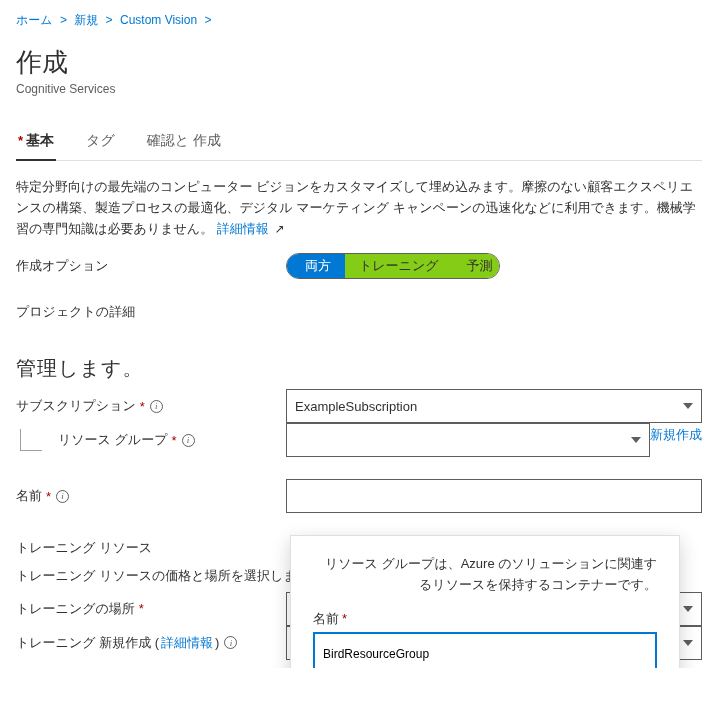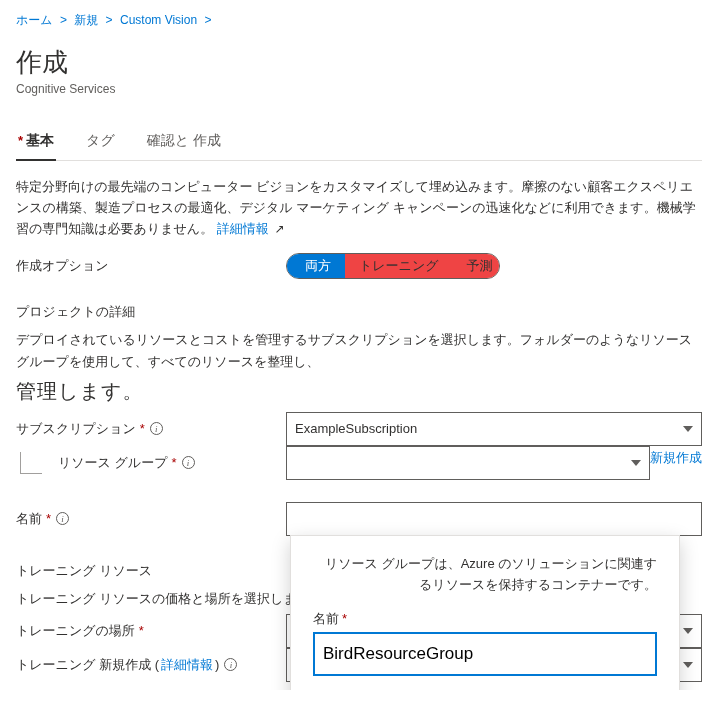--- a/index.html
+++ b/index.html
@@ -55,21 +55,21 @@
       display: inline-flex; width: 13px; height: 13px;
       border: 1px solid #605e5c; border-radius: 50%;
       font-size: 9px; color: #605e5c;
       align-items: center; justify-content: center;
       margin-left: 3px; cursor: default;
       font-style: italic; font-family: Georgia, serif;
     }
     .seg { display: flex; border: 1px solid #605e5c; border-radius: 14px; overflow: hidden; width: 214px; }
     .seg-btn {
       flex: 0 0 auto; padding: 3px 14px; font-size: 13px;
-      background: #ef4444; color: #323130; cursor: pointer;
+      background: #84cc16; color: #323130; cursor: pointer;
       text-align: center;
       border: none;
     }
     .seg-btn:first-child { padding-left: 18px; }
     .seg-btn.active { background: #0078d4; color: #fff; }
     .section-heading { font-size: 13px; color: #323130; margin-top: 24px; margin-bottom: 8px; }
     .section-desc { font-size: 13px; color: #323130; line-height: 1.7; margin-bottom: 4px; }
     .section-desc-large { font-size: 20px; color: #323130; letter-spacing: 1px; }
     .select-like {
       flex: 1; height: 26px;
@@ -103,21 +103,21 @@
       background: #fff;
       border: 1px solid #e1dfdd;
       box-shadow: 0 6px 18px rgba(0,0,0,0.18);
       padding: 18px 22px 20px 22px;
       z-index: 10;
     }
     .popover-desc { font-size: 13px; color: #323130; line-height: 1.6; margin-bottom: 14px; text-align: right; }
     .popover-label { font-size: 13px; color: #323130; display: flex; align-items: center; gap: 3px; margin-bottom: 4px; }
     .popover-input {
       width: 100%; height: 44px; border: 2px solid #0078d4;
-      padding: 0 8px; font-size: 17px; outline: none;
+      padding: 0 8px; font-size: 12px; outline: none;
     }
     .popover-actions { display: flex; gap: 10px; margin-top: 26px; }
     .btn {
       padding: 5px 20px; font-size: 13px; cursor: pointer;
       border: 1px solid #8a8886; background: #fff; color: #323130;
     }
     .btn.disabled { background: #f3f2f1; color: #a19f9d; border-color: #e1dfdd; cursor: default; }
     .col-right { flex: 1; display: flex; flex-direction: row; }
     .link-inline { color: #0078d4; text-decoration: none; cursor: pointer; }
     .detail-link { color: #0078d4; }
@@ -162,21 +162,20 @@
     <div class="form-label">作成オプション</div>
     <div class="seg">
       <button class="seg-btn active">両方</button>
       <button class="seg-btn">トレーニング</button>
       <button class="seg-btn">予測</button>
     </div>
   </div>
 
   <div class="section-heading">プロジェクトの詳細</div>
   <div class="section-desc">
-    <span>デプロイされているリソースとコストを管理するサブスクリプションを選択します。フォルダーのようなリソース グループを使用して、すべてのリソースを整理し、</span>
     <br>
     <span class="section-desc-large">管理します。</span>
   </div>
 
   <div class="form-row">
     <div class="form-label">
       <span>サブスクリプション</span>
       <span class="req-star">*</span>
       <span class="info-icon">i</span>
     </div>

